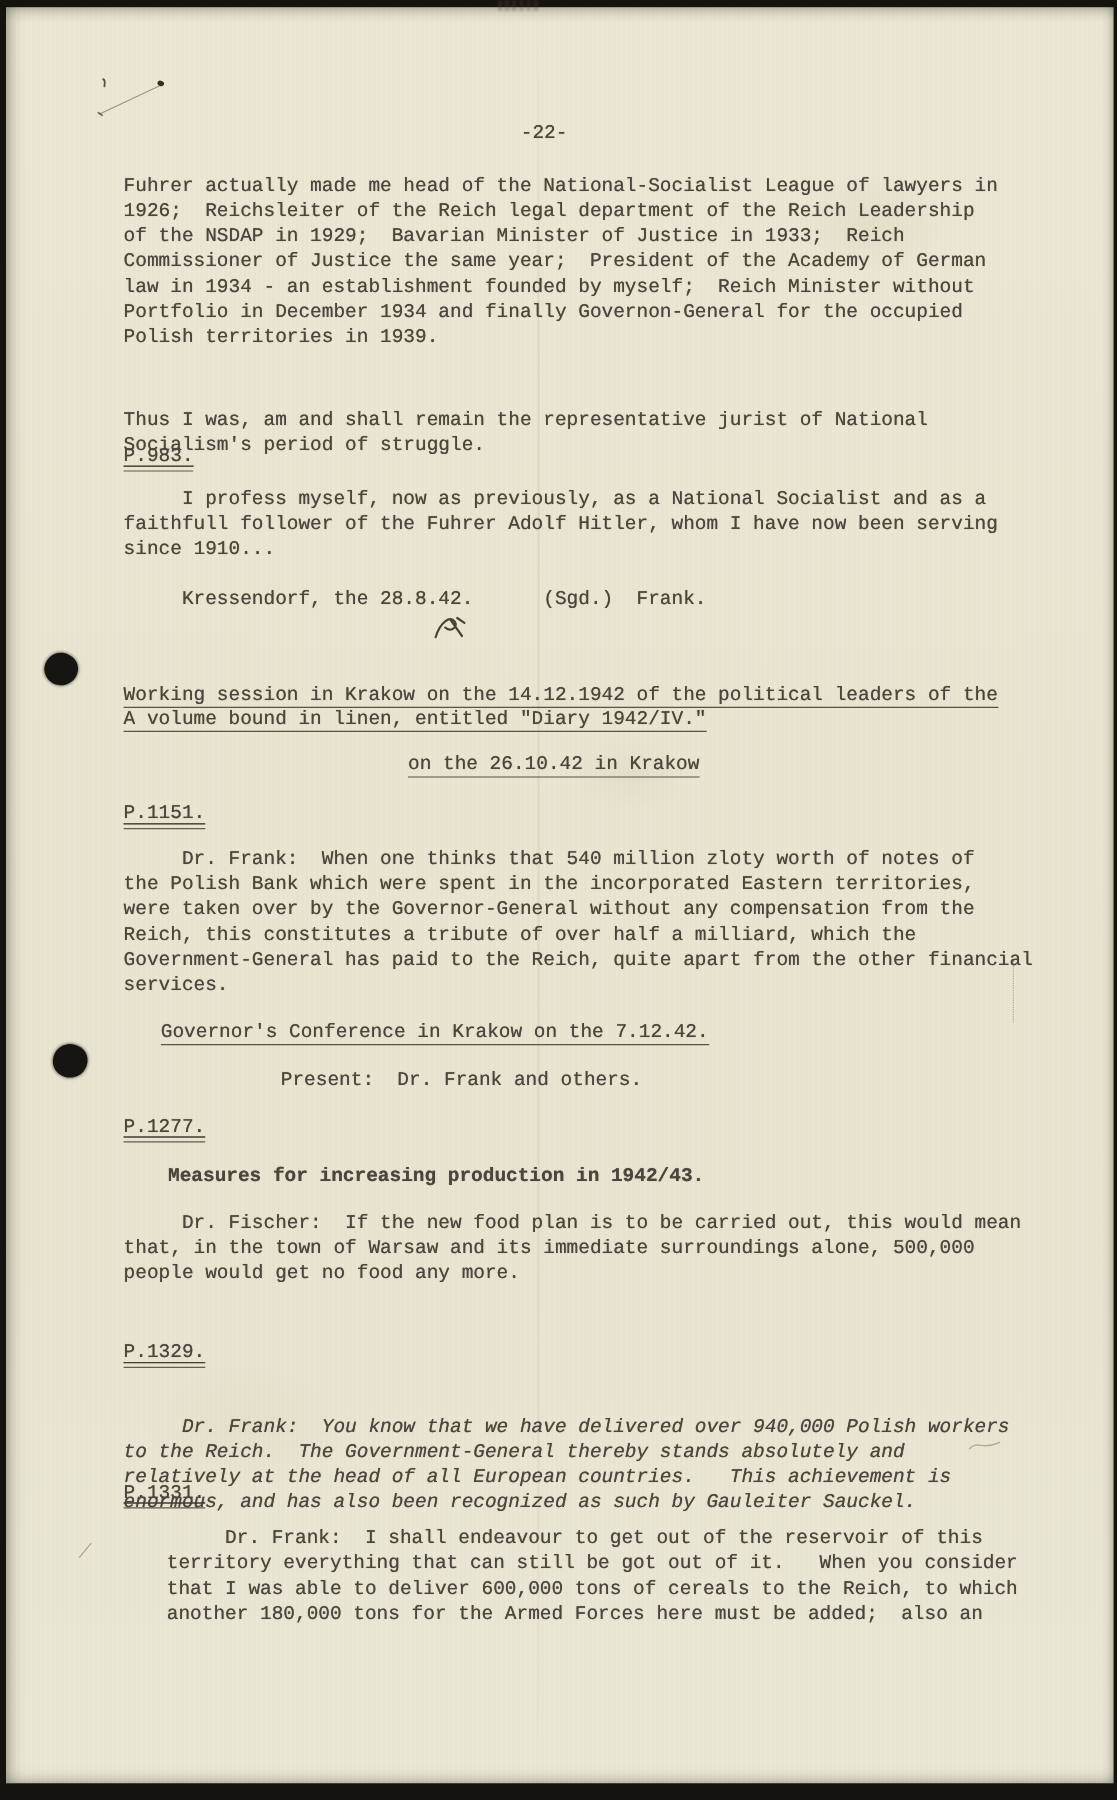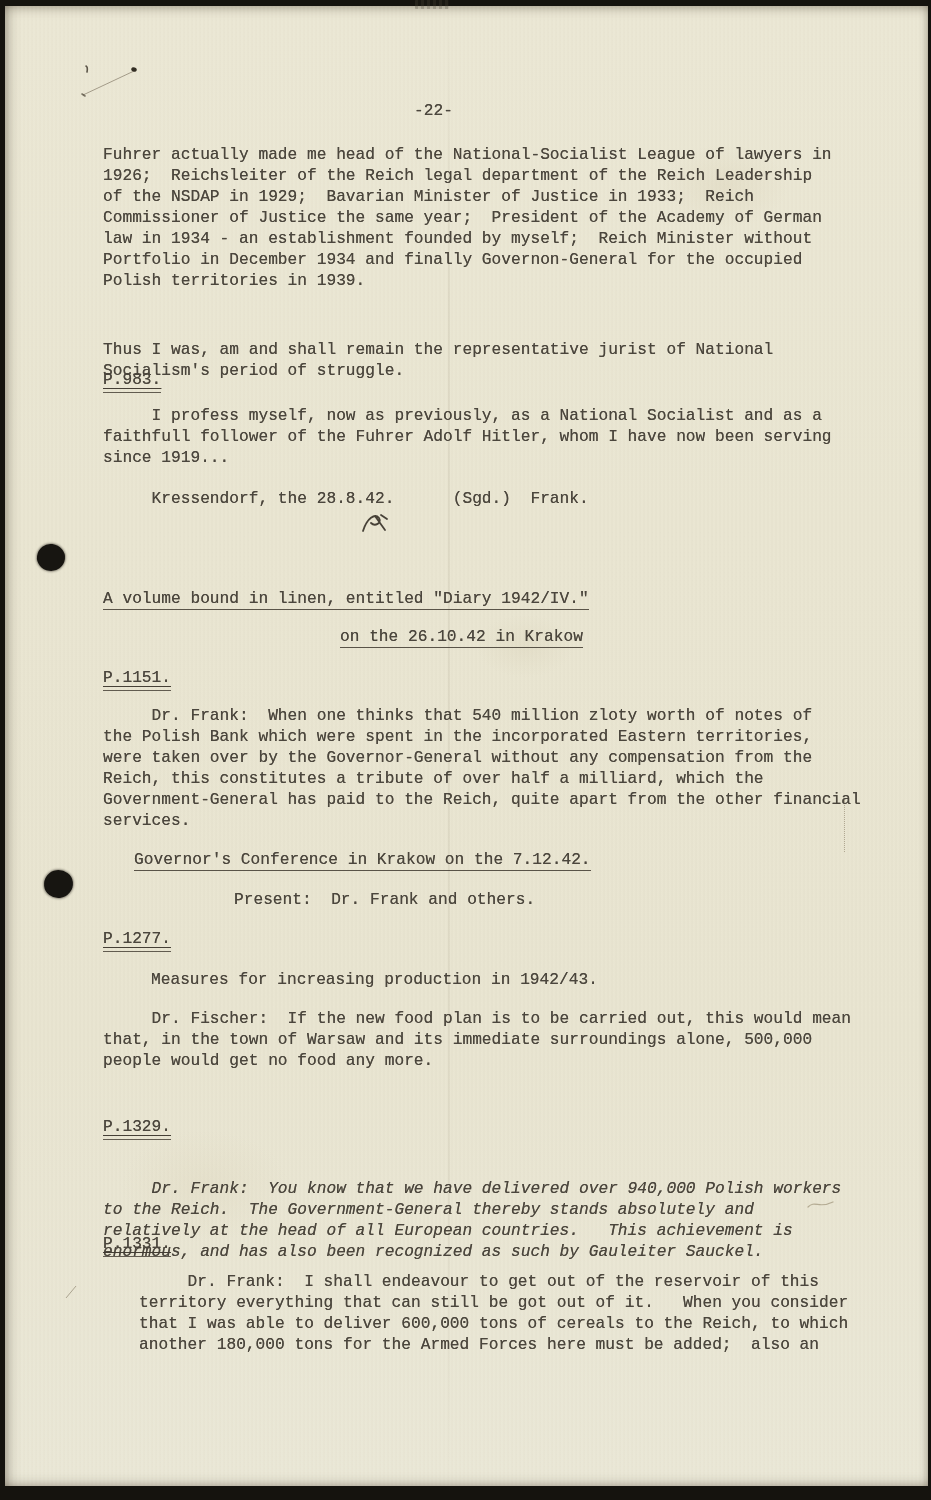--- a/index.html
+++ b/index.html
@@ -82,42 +82,43 @@
 </svg>
 
 <svg style="left:806px;top:1196px;" width="32" height="18">
   <path d="M2,11 C9,4 13,13 27,6" stroke="rgba(130,115,85,0.5)" stroke-width="1.2" fill="none" stroke-linecap="round"></path>
 </svg>
 
 <svg style="left:64px;top:1283px;" width="16" height="18">
   <line x1="2" y1="15" x2="12" y2="3" stroke="rgba(110,98,75,0.5)" stroke-width="1"></line>
 </svg>
 
-<div class="blk" style="left:414px;top:101px;">-22-</div>
+<div class="blk" style="left:434px;top:101px;">-22-</div>
 
 <div class="blk" style="left:103px;top:145px;">Fuhrer actually made me head of the National-Socialist League of lawyers in
 1926;  Reichsleiter of the Reich legal department of the Reich Leadership
 of the NSDAP in 1929;  Bavarian Minister of Justice in 1933;  Reich
 Commissioner of Justice the same year;  President of the Academy of German
 law in 1934 - an establishment founded by myself;  Reich Minister without
 Portfolio in December 1934 and finally Governon-General for the occupied
 Polish territories in 1939.</div>
 
 <div class="blk" style="left:103px;top:312px;margin-top:28px;">Thus I was, am and shall remain the representative jurist of National
 Socialism's period of struggle.</div>
 
 <div class="blk" style="left:103px;top:370px;"><span class="u2">P.983.</span></div>
 
 <div class="blk" style="left:103px;top:406px;">     I profess myself, now as previously, as a National Socialist and as a
 faithfull follower of the Fuhrer Adolf Hitler, whom I have now been serving
-since 1919...</div>
+since 1910...</div>
 
 <div class="blk" style="left:103px;top:489px;">     Kressendorf, the 28.8.42.      (Sgd.)  Frank.</div>
 
 <div class="blk" style="left:103px;top:527px;">
+  <div class="hline"><span class="u1">Working session in Krakow on the 14.12.1942 of the political leaders of the</span></div>
 </div>
 
 <div class="blk" style="left:103px;top:589px;"><span class="u1">A volume bound in linen, entitled "Diary 1942/IV."</span></div>
 
 <div class="blk" style="left:340px;top:627px;"><span class="u1">on the 26.10.42 in Krakow</span></div>
 
 <div class="blk" style="left:103px;top:668px;"><span class="u2">P.1151.</span></div>
 
 <div class="blk" style="left:103px;top:706px;">     Dr. Frank:  When one thinks that 540 million zloty worth of notes of
 the Polish Bank which were spent in the incorporated Eastern territories,
@@ -125,21 +126,21 @@
 Reich, this constitutes a tribute of over half a milliard, which the
 Government-General has paid to the Reich, quite apart from the other financial
 services.</div>
 
 <div class="blk" style="left:134px;top:850px;"><span class="u1">Governor's Conference in Krakow on the 7.12.42.</span></div>
 
 <div class="blk" style="left:201px;top:890px;margin-left:33px;">Present:  Dr. Frank and others.</div>
 
 <div class="blk" style="left:103px;top:929px;"><span class="u2">P.1277.</span></div>
 
-<div class="blk" style="left:151px;top:970px;">Measures for increasing production in 1942/43.</div>
+<div class="blk" style="left:140px;top:970px;font-weight:bold;">Measures for increasing production in 1942/43.</div>
 
 <div class="blk" style="left:103px;top:1009px;">     Dr. Fischer:  If the new food plan is to be carried out, this would mean
 that, in the town of Warsaw and its immediate surroundings alone, 500,000
 people would get no food any more.</div>
 
 <div class="blk" style="left:103px;top:1091px;margin-top:26px;"><span class="u2">P.1329.</span></div>
 
 <div class="blk" style="left:103px;top:1179px;font-style:italic;">     Dr. Frank:  You know that we have delivered over 940,000 Polish workers
 to the Reich.  The Government-General thereby stands absolutely and
 relatively at the head of all European countries.   This achievement is

